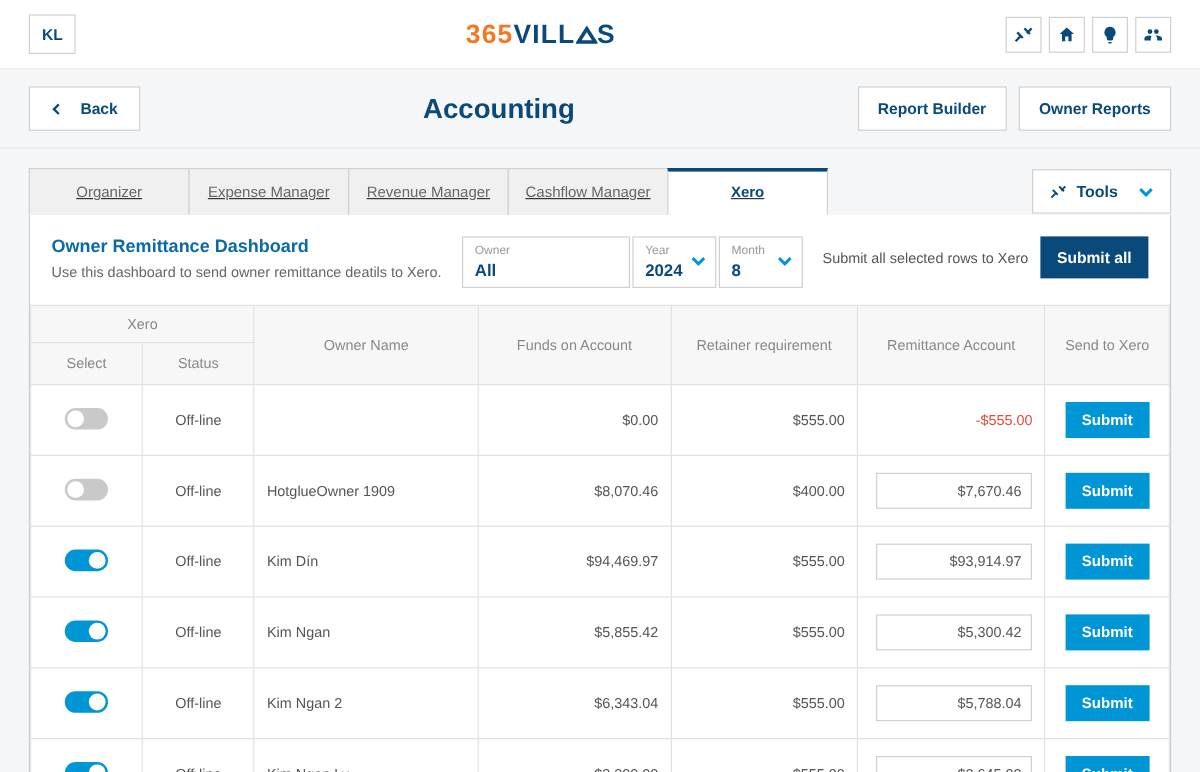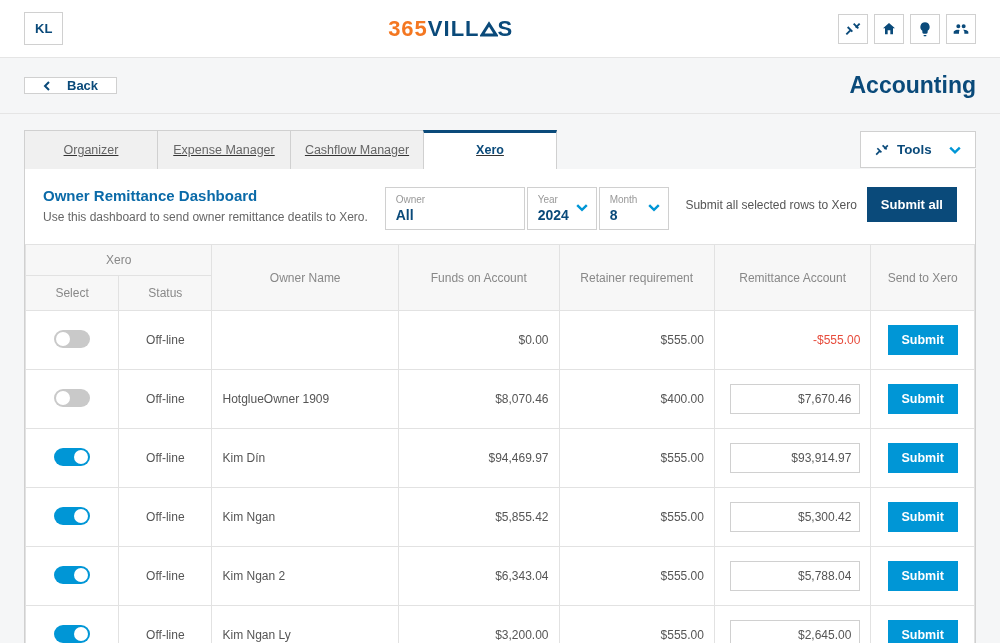--- a/index.html
+++ b/index.html
@@ -10,21 +10,21 @@
   .avatar-box { border: 1px solid #d0d0d0; padding: 8px 10px; font-weight: bold; color: #0a4a7a; }
   .logo { font-size: 22px; font-weight: bold; letter-spacing: 1px; }
   .logo-365 { color: #f47721; }
   .logo-villas { color: #0a4a7a; }
   .icon-group { display: flex; gap: 6px; }
   .icon-btn { width: 30px; height: 30px; border: 1px solid #d0d0d0; display: flex; align-items: center; justify-content: center; color: #0a4a7a; cursor: pointer; background:#fff; }
   .icon-btn svg { width: 16px; height: 16px; }
 
   
   .sub-header { background: #f5f6f7; border-bottom: 1px solid #e5e5e5; padding: 14px 24px; display: flex; align-items: center; justify-content: space-between; }
-  .back-btn { border: 1px solid #d0d0d0; background:#fff; padding: 0 18px; display:flex; align-items:center; gap:14px; color:#0a4a7a; font-weight:bold; cursor:pointer; font-size:13px; }
+  .back-btn { border: 1px solid #d0d0d0; background:#fff; padding: 10px 18px; display:flex; align-items:center; gap:14px; color:#0a4a7a; font-weight:bold; cursor:pointer; font-size:13px; }
   .page-title { font-size: 23px; font-weight: bold; color: #0a4a7a; }
   .header-buttons { display:flex; gap:10px; }
   .header-btn { border:1px solid #d0d0d0; background:#fff; padding:10px 16px; color:#0a4a7a; font-weight:bold; cursor:pointer; font-size:13px; }
 
   
   .content-area { padding: 0 24px; background: #f5f6f7; }
   .tab-row { display:flex; align-items:center; padding-top:16px; }
   .tabs { display:flex; flex:1;text-decoration:underline; }
   .tab { border:1px solid #d0d0d0; border-bottom:none; padding:12px 0; width:134px; text-align:center; background:#f0f0f0; color:#666; cursor:pointer; font-size:12.5px; margin-right:-1px; }
   .tab.active { background:#fff; color:#0a4a7a; font-weight:bold; border-top:3px solid #0a4a7a; padding-top:10px; position:relative; z-index:2; }
@@ -107,27 +107,32 @@
 </div>
 
 <div class="sub-header">
   <button class="back-btn">
     <svg class="chevron" viewBox="0 0 10 10">
         <path d="M6 1L2 5l4 4" fill="none" stroke="#0a4a7a" stroke-width="2"></path>
       </svg>
     <span>Back</span>
   </button>
   <div class="page-title">Accounting</div>
+  <div class="header-buttons">
+    <button class="header-btn">Report Builder</button>
+    <button class="header-btn">Owner Reports</button>
+  </div>
 </div>
 
 <div class="content-area">
   <div class="tab-row">
     <div class="tabs">
       <div class="tab">Organizer</div>
       <div class="tab">Expense Manager</div>
+      <div class="tab">Revenue Manager</div>
       <div class="tab">Cashflow Manager</div>
       <div class="tab active">Xero</div>
     </div>
     <button class="tools-btn">
       <span style="display:flex;align-items:center;gap:8px">
         <svg width="14" height="14" viewBox="0 0 24 24">
             <path fill="#0a4a7a" d="M21 3l-6 6 2 2 6-6-2-2zM3 21l6-6-2-2-6 6 2 2zM14 3l-2 2 7 7 2-2-7-7zM3 10l7 7 2-2-7-7-2 2z"></path>
           </svg>
         <span>Tools</span>
       </span>

